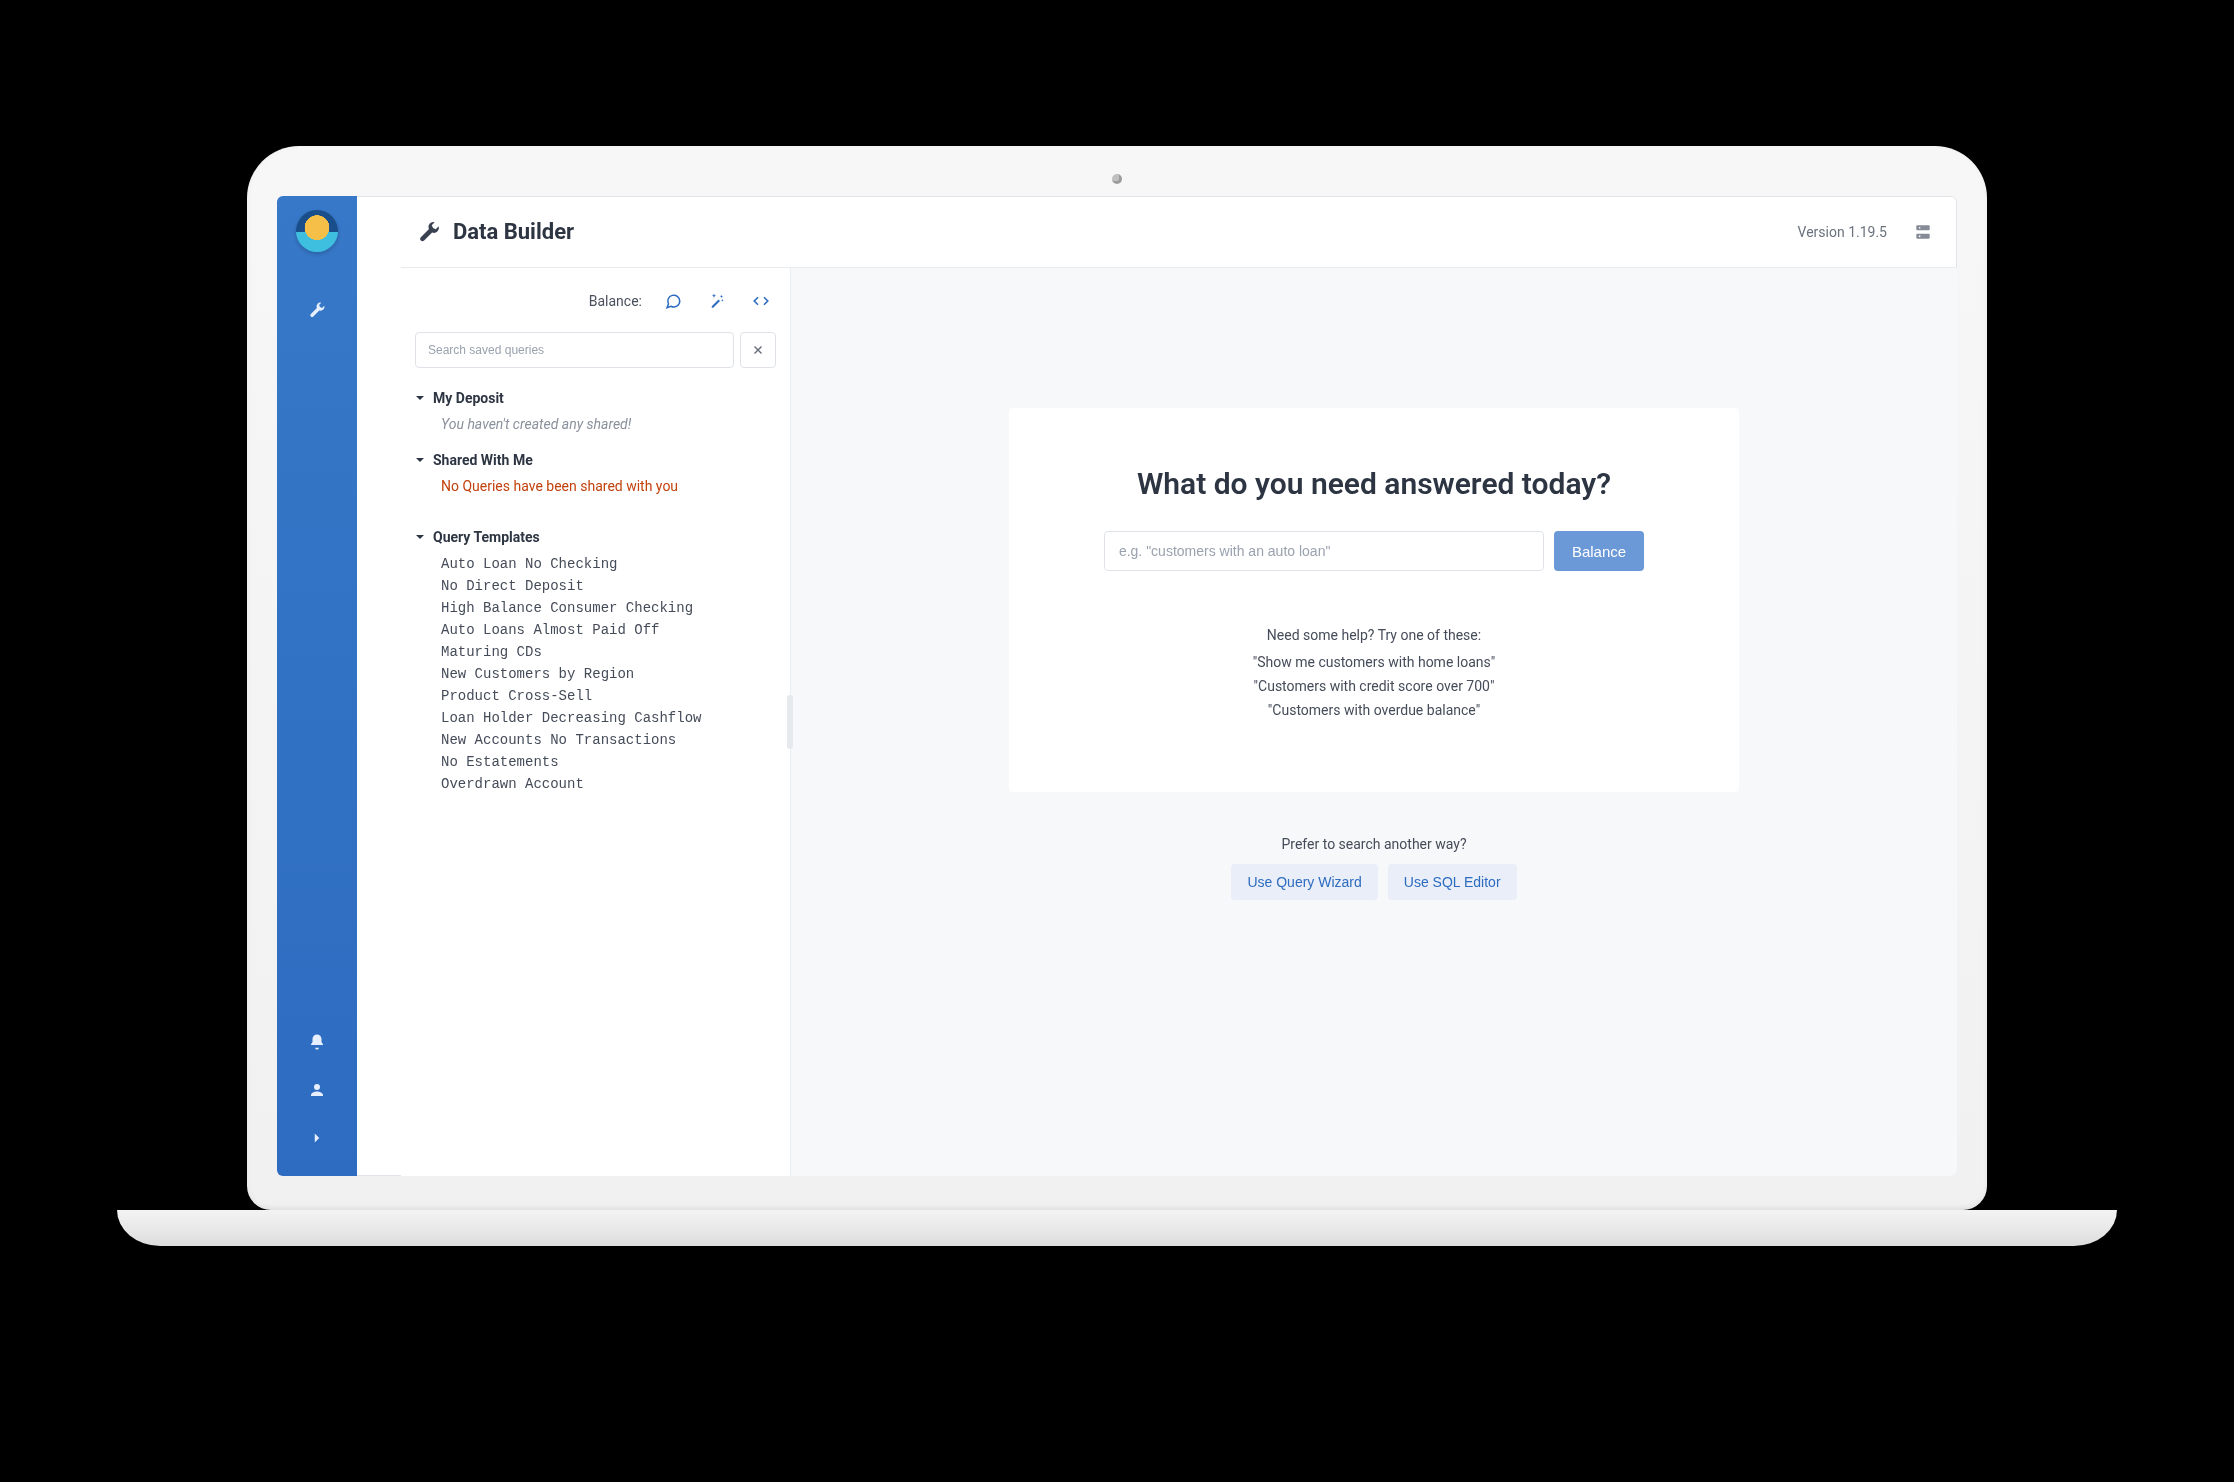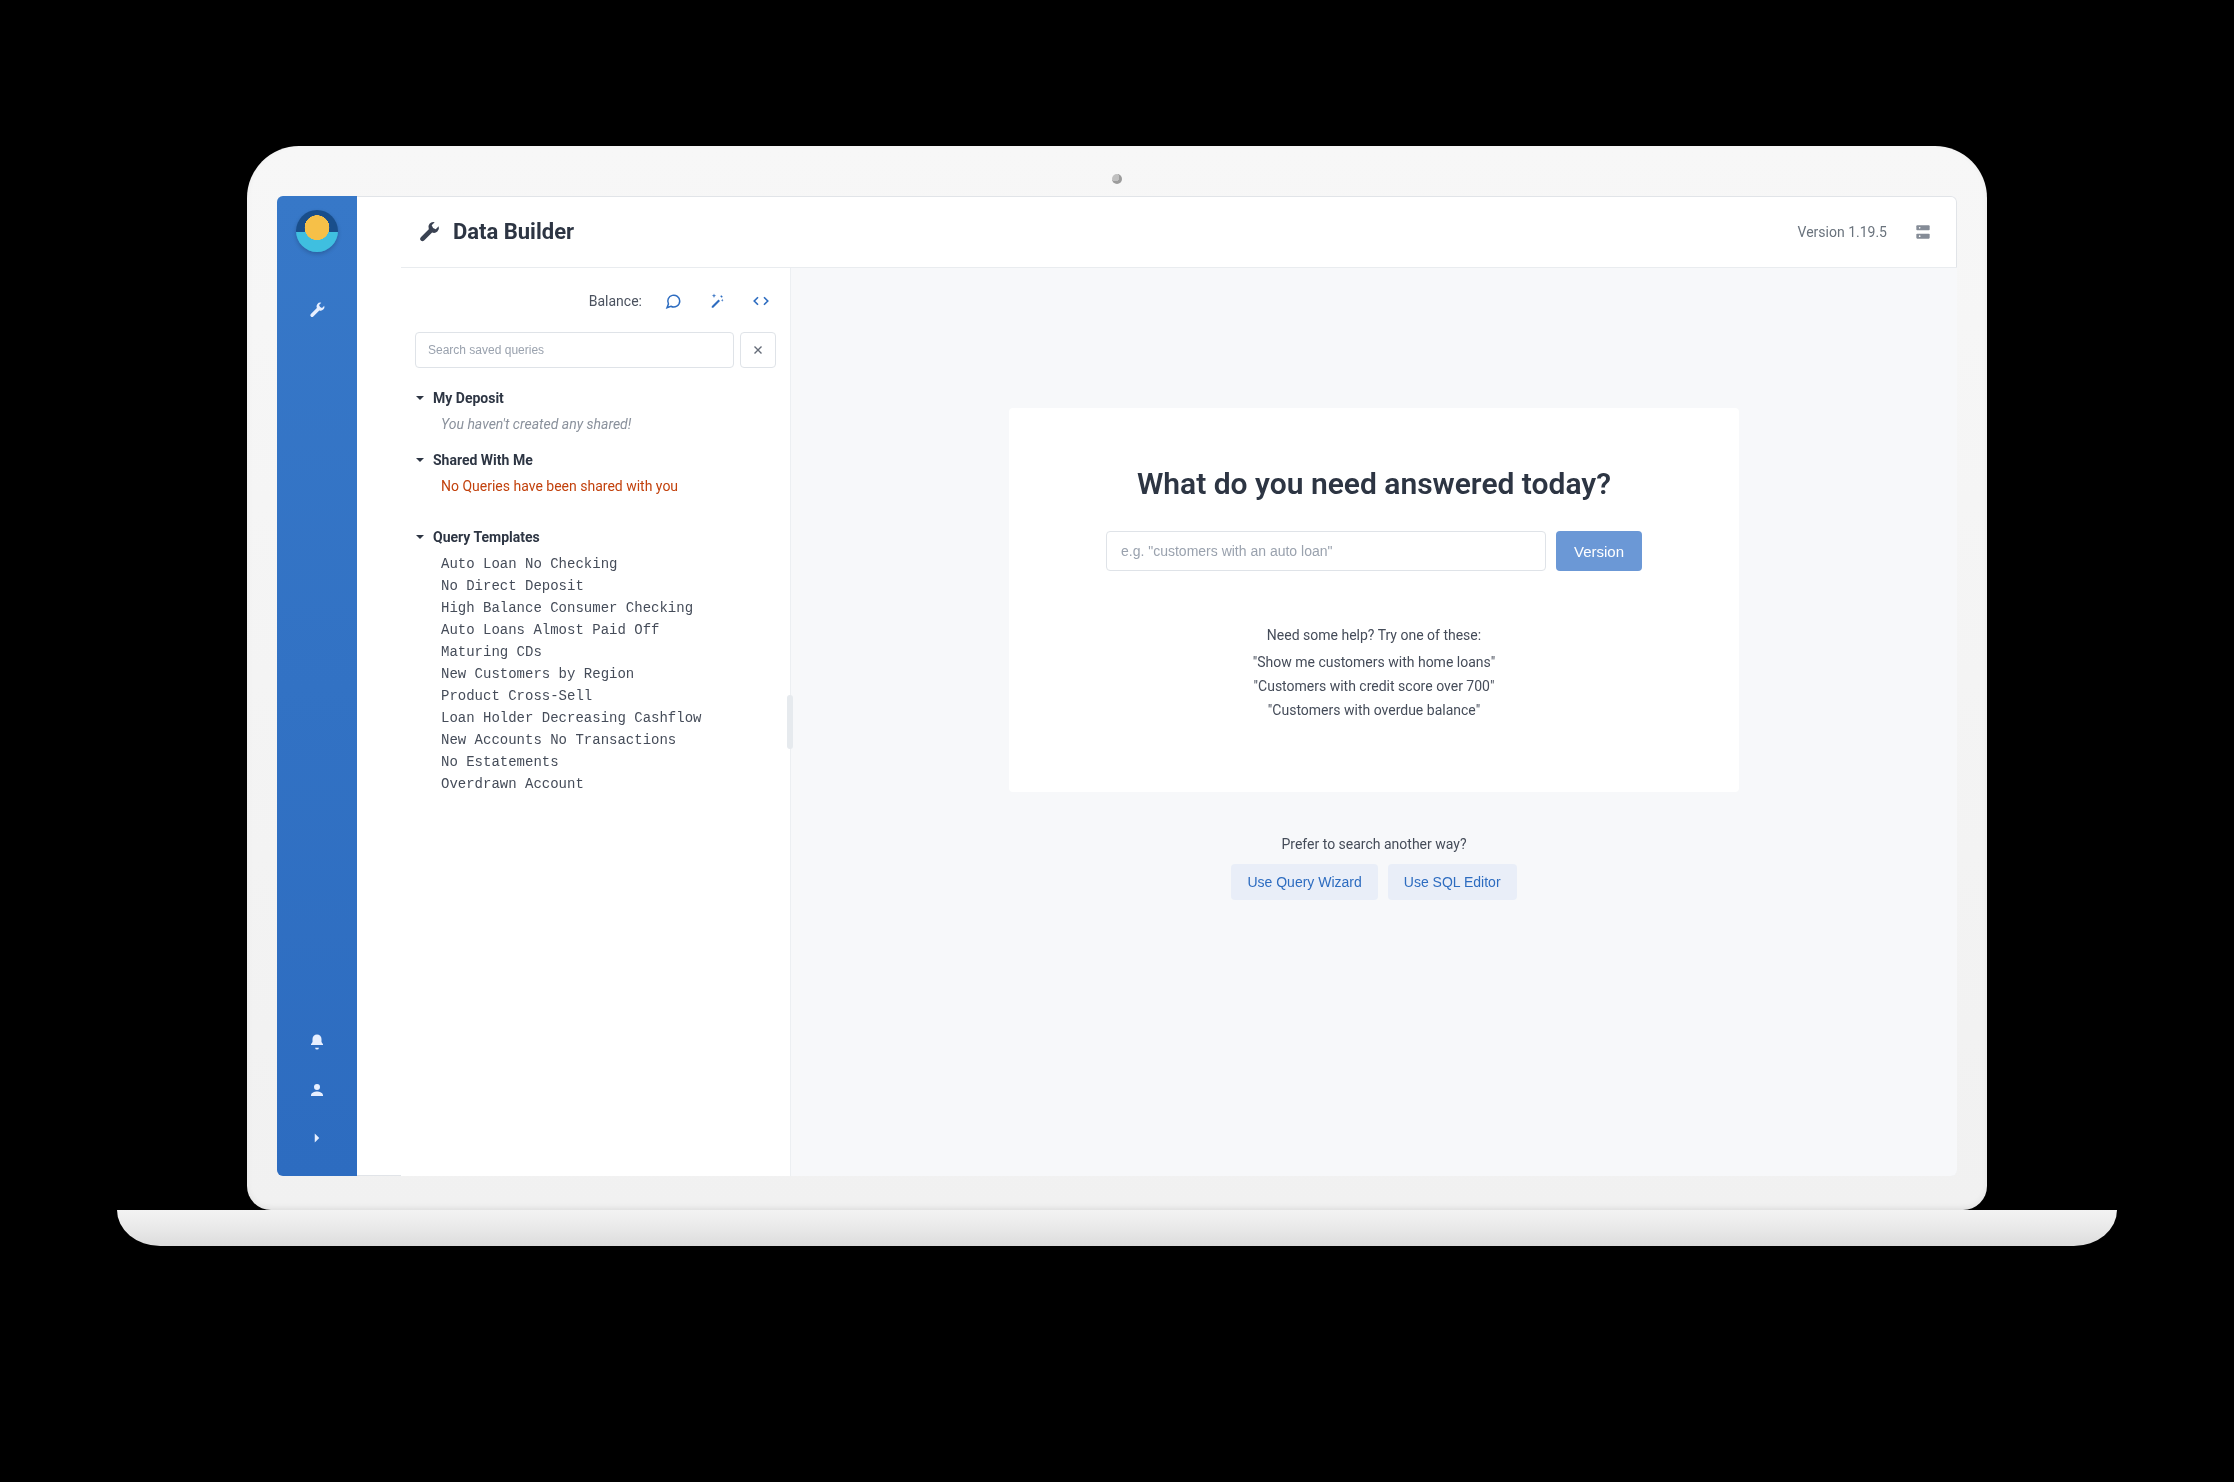--- a/index.html
+++ b/index.html
@@ -352,21 +352,21 @@
 
               </div>
             </aside>
 
             <main class="canvas">
               <section class="card">
                 <h1>What do you need answered today?</h1>
 
                 <div class="ask-row">
                   <input class="ask-input" type="text" placeholder="e.g. &quot;customers with an auto loan&quot;" style="">
-                  <button class="answer-btn">Version</button>
+                  <button class="answer-btn">Balance</button>
                 </div>
 
                 <div class="help-title">Need some help? Try one of these:</div>
                 <div class="help-example">"Show me customers with home loans"</div>
                 <div class="help-example">"Customers with credit score over 700"</div>
                 <div class="help-example">"Customers with overdue balance"</div>
               </section>
 
               <div class="prefer">
                 <div class="prefer-title">Prefer to search another way?</div>

